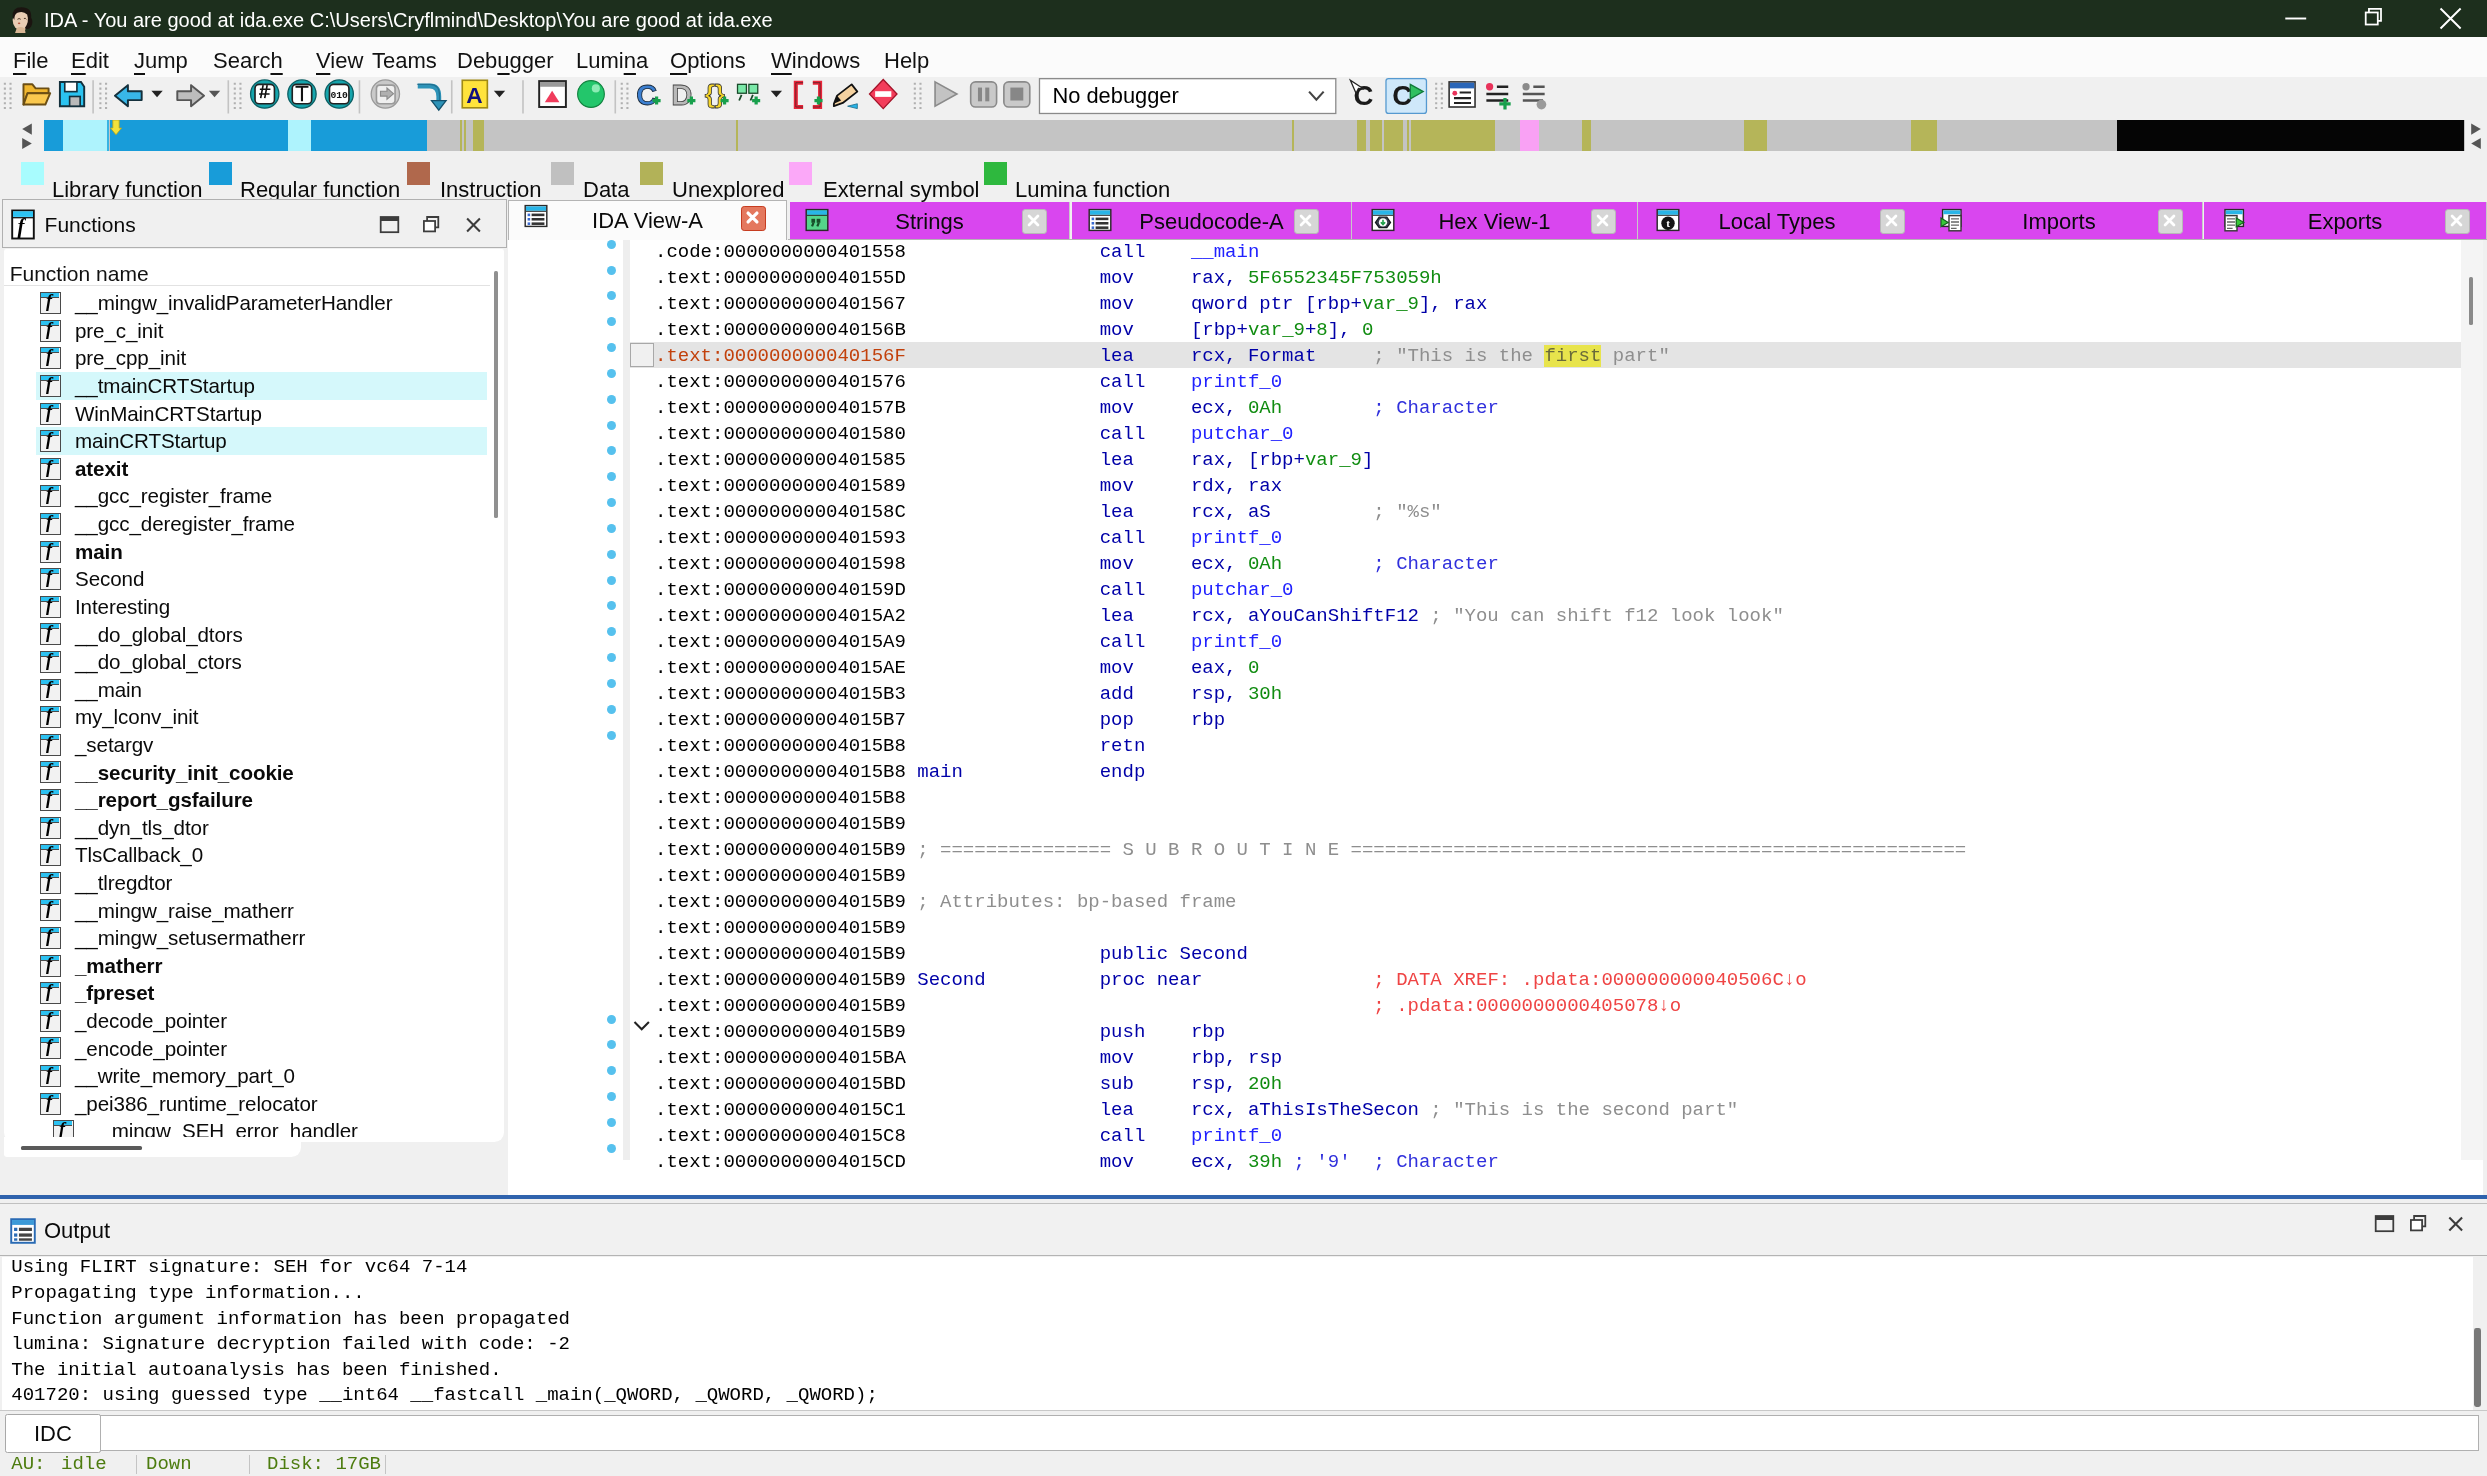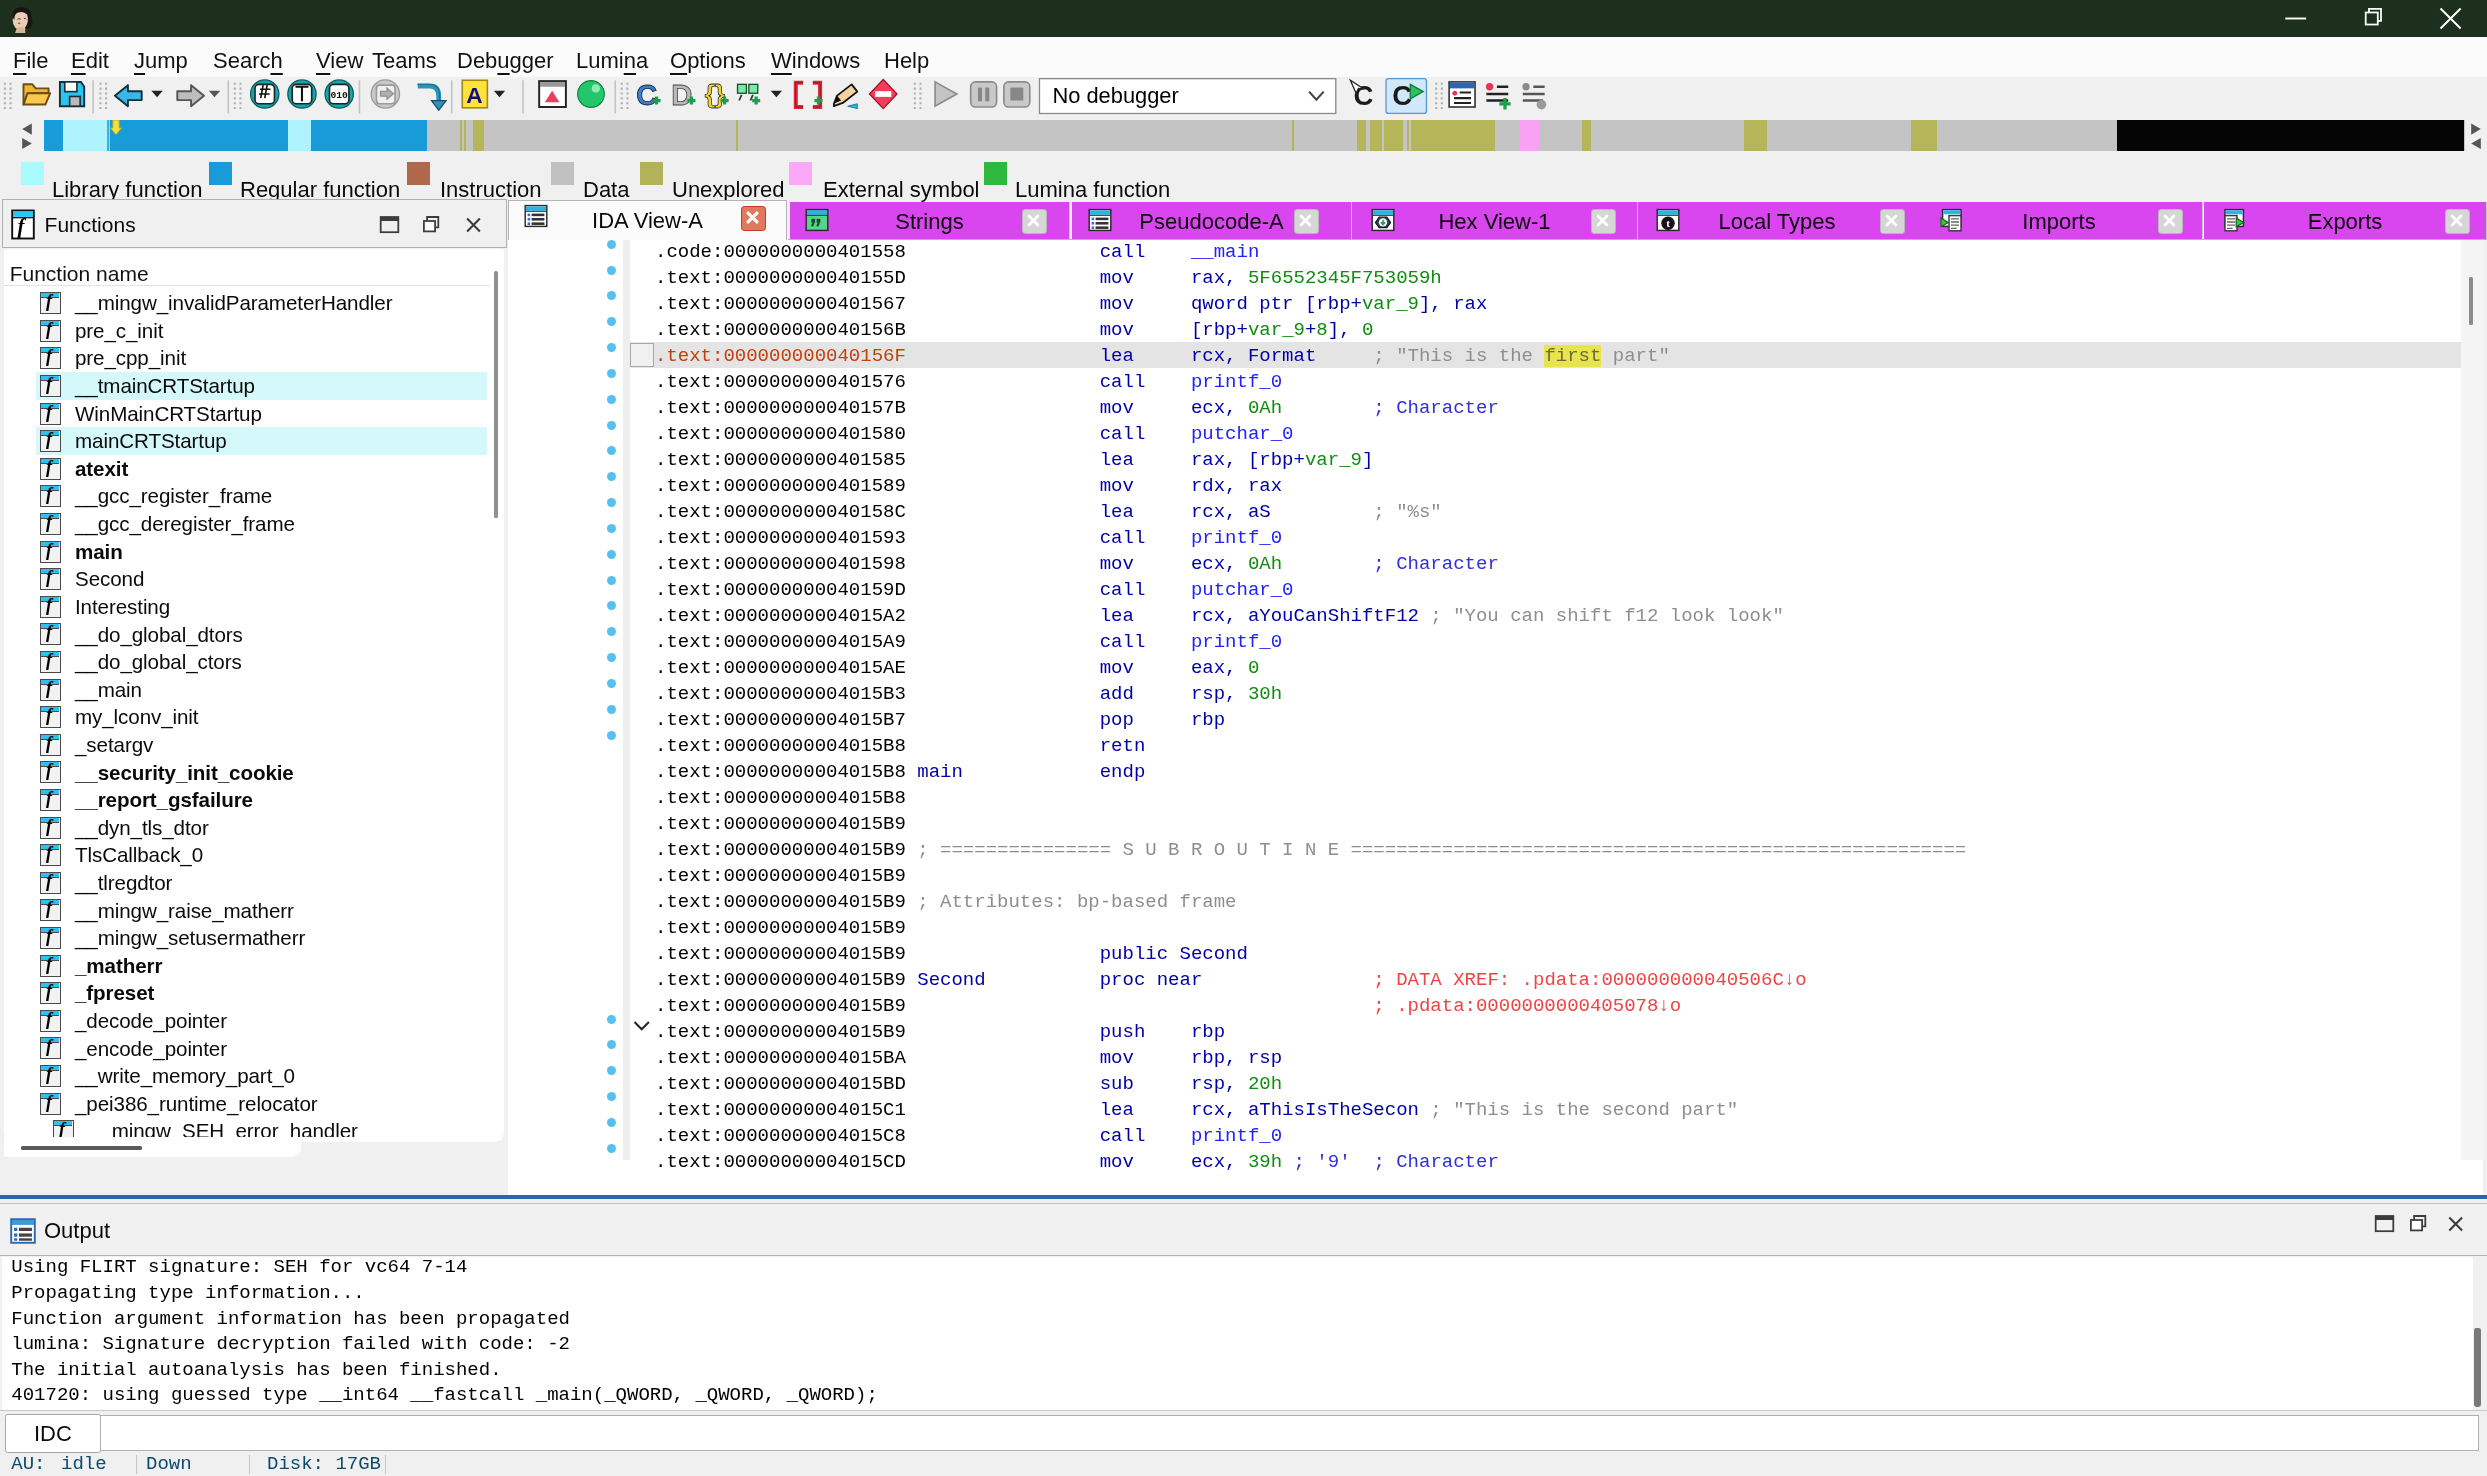--- a/index.html
+++ b/index.html
@@ -62,21 +62,21 @@
 
 #bluebar{position:absolute;left:0;top:1195px;width:2487px;height:3.6px;background:#2f63ad}
 #ohead{position:absolute;left:0;top:1203px;width:2487px;height:53px;background:#f1f1f1;border-top:0.8px solid #c0c0c0;border-bottom:0.8px solid #b4b4b4}
 #ohead .ht{position:absolute;left:44px;top:13.8px;font-size:22px;color:#0a0a0a}
 #ocontent{position:absolute;left:1.6px;top:1257px;width:2471px;height:153px;background:#fff;overflow:hidden}
 #ocontent pre{position:absolute;left:9.7px;top:-1.6px;font:19px/25.6px "Liberation Mono",monospace;color:#000}
 #ovthumb{position:absolute;left:2474px;top:1328px;width:6.5px;height:79px;background:#787878;border-radius:2.4px}
 #idcrow{position:absolute;left:0;top:1410px;width:2487px;height:43px;background:#f0f0f0;border-top:0.8px solid #c8c8c8}
 #idcbtn{position:absolute;left:4.9px;top:3.2px;width:96px;height:39px;background:#fff;border:0.8px solid #a8a8a8;border-radius:2.4px;font-size:22px;text-align:center;line-height:37px;color:#0a0a0a}
 #idcinput{position:absolute;left:100px;top:4px;width:2379px;height:36px;background:#fff;border:0.8px solid #b0b0b0}
-#sbar{position:absolute;left:0;top:1453px;width:2487px;height:23.5px;background:#f0f0f0;font:19px/23.5px "Liberation Mono",monospace;color:#0c4a6e}
+#sbar{position:absolute;left:0;top:1453px;width:2487px;height:23.5px;background:#f0f0f0;font:19px/23.5px "Liberation Mono",monospace;color:#4d7c0f}
 #sbar span{position:absolute;top:0}
 #sbar i{position:absolute;top:2.4px;width:0.8px;height:18.6px;background:#c4c4c4}
 
 .tab{position:absolute;top:202px;height:37px;background:#d946ef;border-right:0.8px solid #c8c8c8}
 .tab.active{top:200px;height:40px;background:#fbfbfb;border:0.8px solid #b4b4b4;border-bottom:none}
 .tabline{position:absolute;left:788px;top:239px;width:1699px;height:0.8px;background:#b4b4b4}
 .tabic{position:absolute;top:5.7px}
 .tab.active .tabic{top:3.2px}
 .tlab{position:absolute;left:0;width:100%;text-align:center;top:6.5px;font-size:22px;color:#0a0a0a}
 .tab.active .tlab{top:7.3px}
@@ -89,20 +89,21 @@
 <body>
 
 <div id="title">
  <svg class="abs" style="left:6.5px;top:4px" width="29" height="29" viewBox="0 0 36 36">
    <ellipse cx="18" cy="20" rx="11" ry="13" fill="#e9cdb4"></ellipse>
    <path d="M7 16 Q6 4 18 4 Q31 4 30 17 Q33 22 30 28 Q27 33 22 30 Q28 22 25 13 Q20 8 13 11 Q9 13 9 20 Z" fill="#1b1410"></path>
    <path d="M12 30 Q16 27 22 30 L23 36 L10 36 Z" fill="#d9b795"></path>
    <path d="M13 19 q2 -2 4 0 M21 18 q2 -1 3 1" stroke="#4a3424" stroke-width="1.2" fill="none"></path>
    <ellipse cx="15" cy="24" rx="1.6" ry="1" fill="#b4543c"></ellipse>
  </svg>
+ <div class="tt">IDA - You are good at ida.exe C:\Users\Cryflmind\Desktop\You are good at ida.exe</div>
  <svg class="abs" style="left:2275px;top:0" width="212px" height="37" viewBox="0 0 262 46">
    <path d="M12 23 h26" stroke="#fff" stroke-width="2.4"></path>
    <rect x="112" y="15.5" width="15" height="15" fill="none" stroke="#fff" stroke-width="2.2"></rect>
    <path d="M116 15 v-4 h15 v15 h-4" fill="none" stroke="#fff" stroke-width="2.2"></path>
    <path d="M205 10.5 L230 35.5 M230 10.5 L205 35.5" stroke="#fff" stroke-width="2.4"></path>
  </svg>
 </div>
 
 <div id="menu">
  <span style="left:13px"><u>F</u>ile</span>

